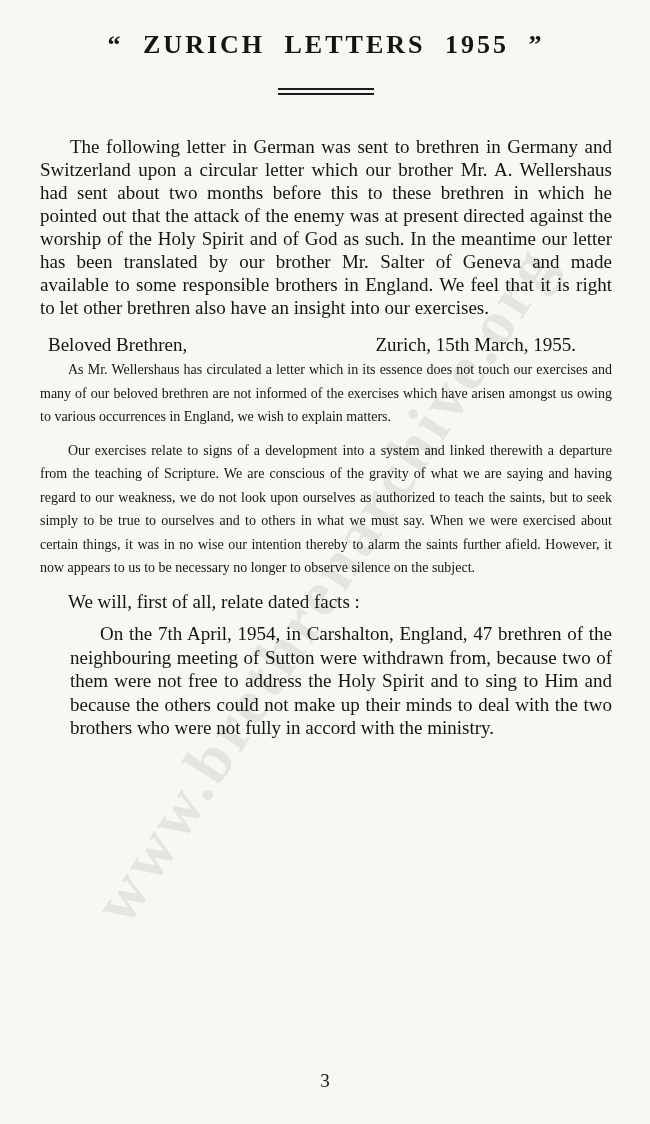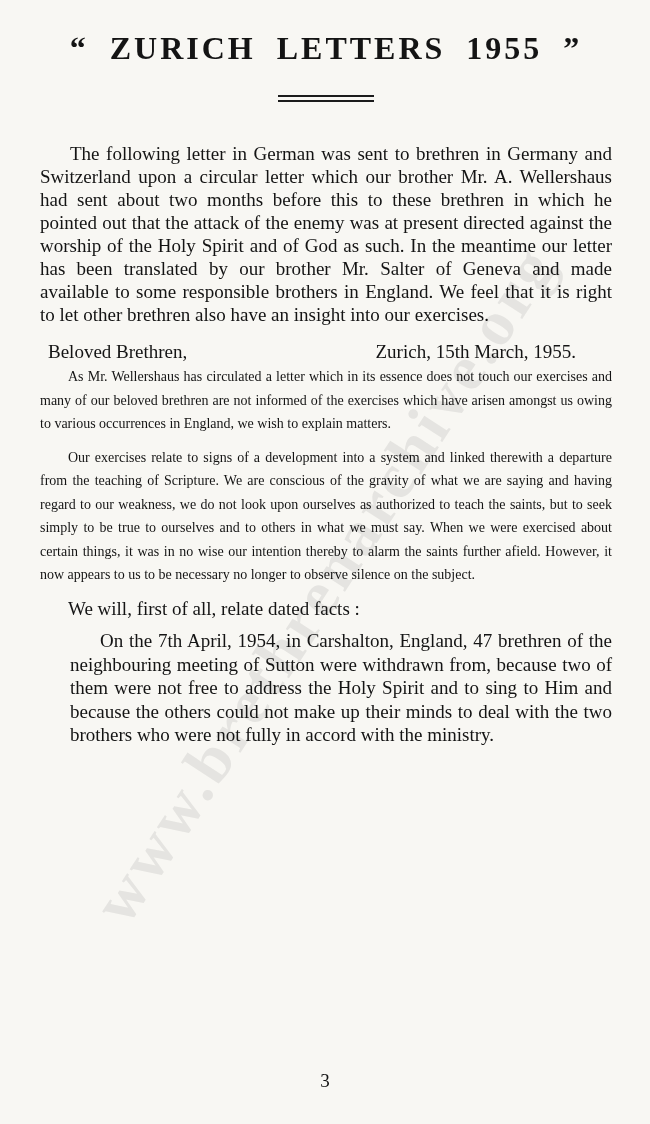--- a/index.html
+++ b/index.html
@@ -31,21 +31,21 @@
     user-select: none;
     z-index: 1;
   }
   .content {
     position: relative;
     z-index: 2;
     padding: 24px 38px 0 40px;
   }
   .title {
     text-align: center;
-    font-size: 32px;
+    font-size: 26px;
     font-weight: 700;
     letter-spacing: 3px;
     word-spacing: 10px;
     margin: 6px 0 28px 0;
   }
   .rule {
     width: 96px;
     height: 3px;
     margin: 0 auto 40px auto;
     border-top: 2px solid #1b1b1b;

